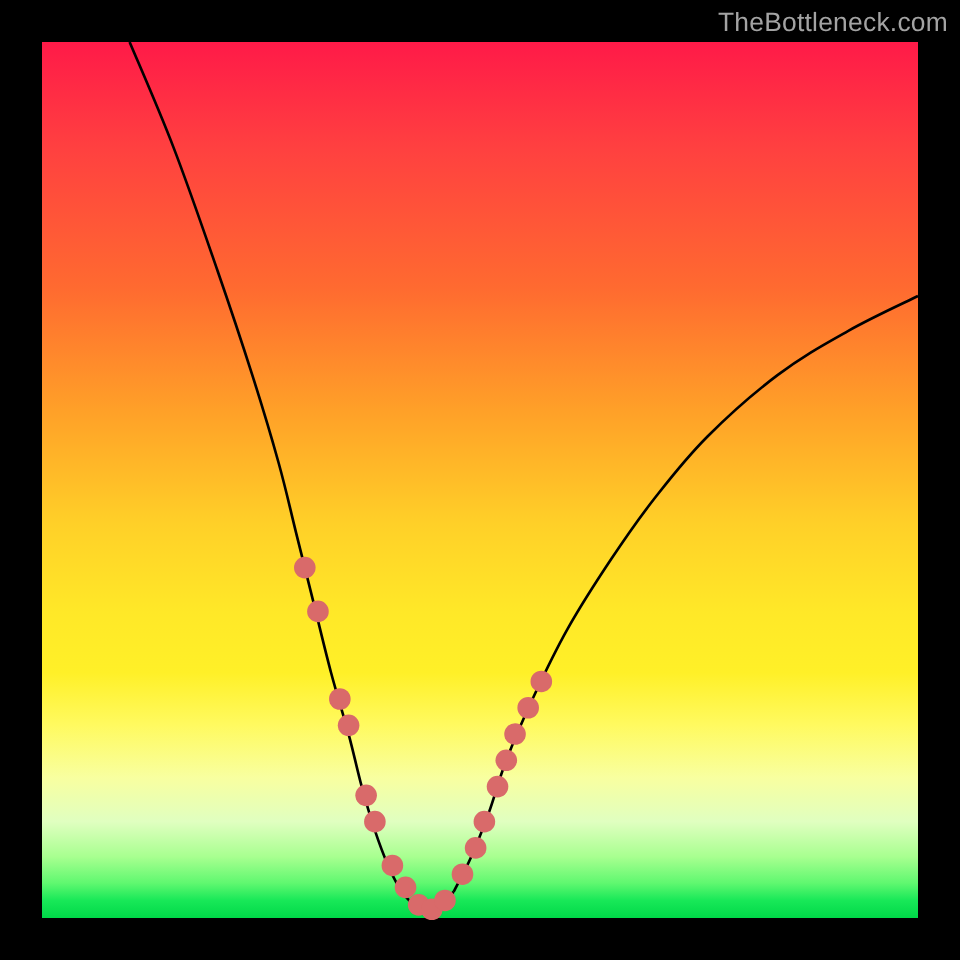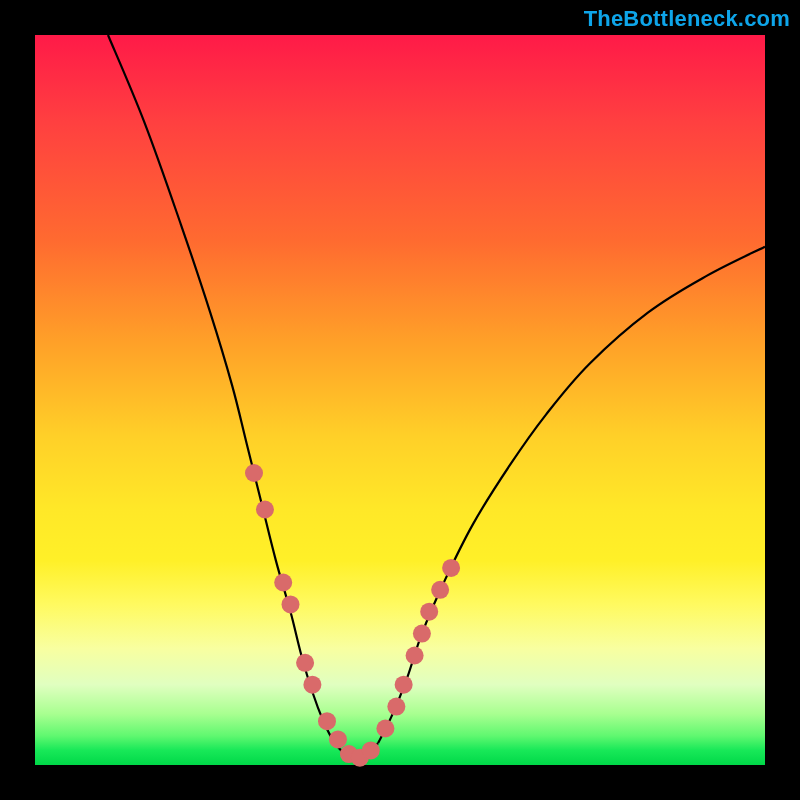--- a/index.html
+++ b/index.html
@@ -38,23 +38,23 @@
       #a8ff90 93%,
       #60f870 96%,
       #18e858 98%,
       #00d848 100%
     );
   }
   .watermark {
     position: absolute;
     top: 6px;
     right: 10px;
-    color: #0ea5e9;
+    color: #a3a3a3;
     font-size: 22px;
-    font-weight: 700;
+    font-weight: 400;
     letter-spacing: 0.2px;
     user-select: none;
   }
   svg.curves {
     position: absolute;
     left: 0;
     top: 0;
     width: 730px;
     height: 730px;
     overflow: visible;

